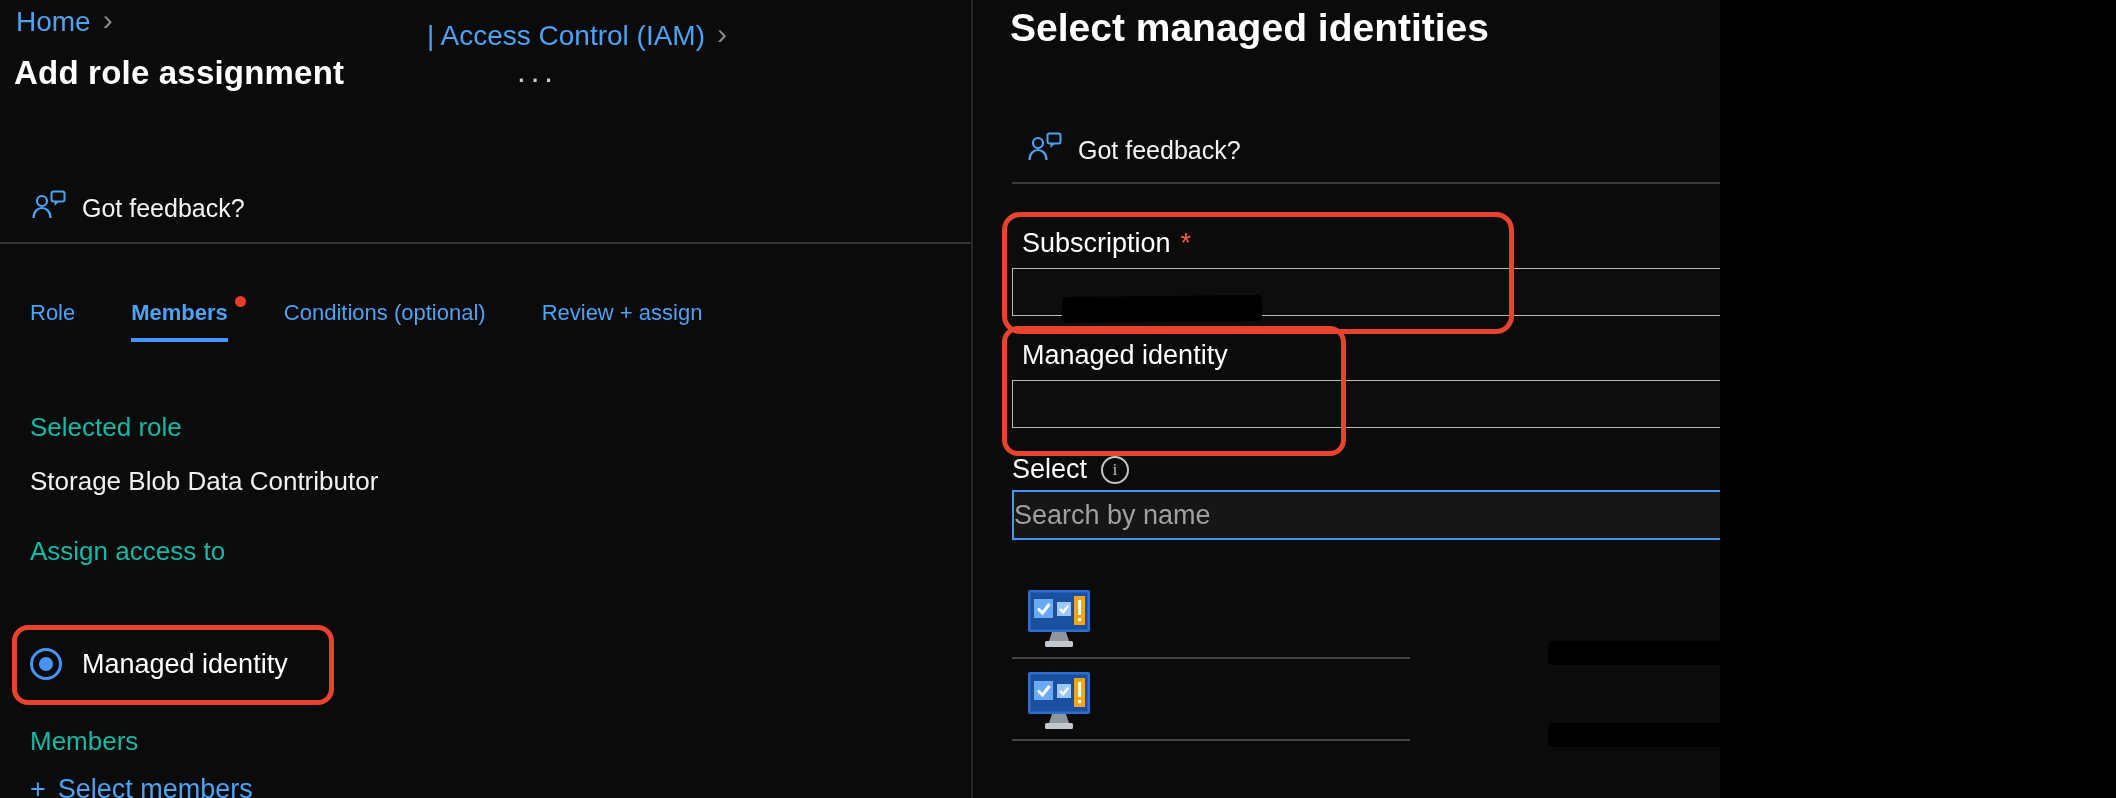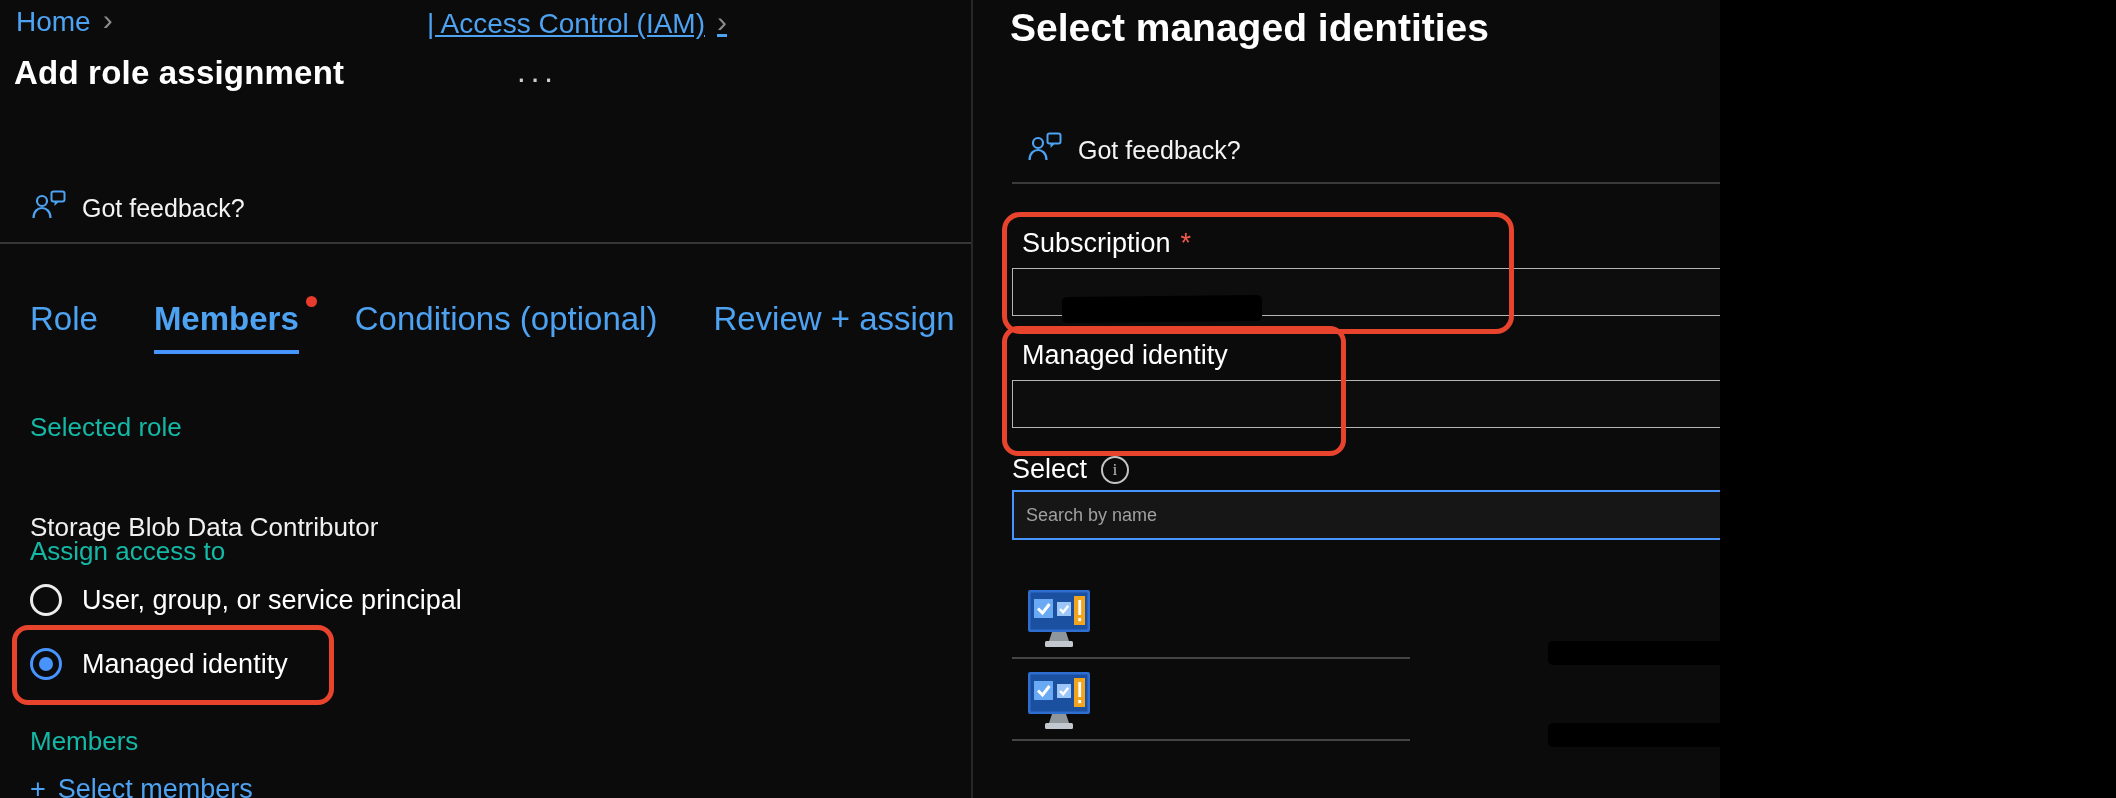--- a/index.html
+++ b/index.html
@@ -14,21 +14,21 @@
 
   .page-title{font-size:33px;font-weight:700;letter-spacing:.2px;color:#ffffff;}
   .dots{font-size:32px;color:#cfcfcf;letter-spacing:3px;}
 
   .feedback{display:flex;align-items:center;gap:16px;font-size:25px;color:#f3f3f3;cursor:pointer;}
 
   .hr{background:#363636;height:2px;}
   .vline{background:#272727;width:2px;}
 
   
-  .tabs{display:flex;gap:56px;font-size:33px;color:#4da2f2;}
+  .tabs{display:flex;gap:56px;font-size:22px;color:#4da2f2;}
   .tab{position:relative;padding-bottom:16px;cursor:pointer;}
   .tab.active{font-weight:700;}
   .tab.active::after{content:"";position:absolute;left:0;right:0;bottom:0;height:4px;background:#4894fe;}
   .tab .dot{position:absolute;top:-4px;right:-18px;width:11px;height:11px;border-radius:50%;background:#e83b2b;}
 
   .h-bold{font-size:26px;font-weight:400;color:#14b8a6;}
   .body-text{font-size:26px;color:#f0f0f0;}
 
   
   .radio-row{display:flex;align-items:center;gap:20px;cursor:pointer;}
@@ -51,37 +51,37 @@
 
   .combo{box-sizing:border-box;border:1.5px solid #b5b5b5;background:#0d0d0d;display:flex;
          align-items:center;justify-content:flex-end;padding-right:18px;cursor:pointer;}
 
   .select-row{display:flex;align-items:center;gap:14px;font-size:27px;color:#fff;}
   .info-icon{width:24px;height:24px;border:2px solid #c3c3c3;border-radius:50%;color:#c3c3c3;
              font-size:16px;display:flex;align-items:center;justify-content:center;
              font-family:"Liberation Serif",serif;cursor:pointer;}
 
   .search{box-sizing:border-box;border:2.5px solid #4894fe;background:#161616;color:#e6e6e6;
-          font-size:18px;padding:0 12px;outline:none;font-family:"Liberation Sans",sans-serif;}
+          font-size:27px;padding:0 0;outline:none;font-family:"Liberation Sans",sans-serif;}
   .search::placeholder{color:#a0a0a0;}
 
   .redact{background:#000;border-radius:5px;z-index:4;}
   .row-line{background:#454545;height:2px;}
   .id-row{cursor:pointer;}
 </style>
 </head>
 <body>
 
 <div class="app">
 
   <div class="abs bc" style="left:16px;top:6px;">
     <span class="link">Home</span>
     <span class="bc-chev">›</span>
   </div>
-  <div class="abs bc" style="left:427px;top:8px;text-decoration:underline;">
+  <div class="abs bc" style="left:427px;top:20px;">
     <span class="link">| Access Control (IAM)</span>
     <span class="bc-chev">›</span>
   </div>
 
   <div class="abs page-title" style="left:14px;top:54px;">Add role assignment</div>
   <div class="abs dots" style="left:516px;top:60px;">···</div>
 
   <div class="abs feedback" style="left:32px;top:190px;">
     <span>
       <svg width="34" height="30" viewBox="0 0 34 30" fill="none">
@@ -106,28 +106,24 @@
     </div>
     <div class="tab">
       <span>Conditions (optional)</span>
     </div>
     <div class="tab">
       <span>Review + assign</span>
     </div>
   </div>
 
   <div class="abs h-bold" style="left:30px;top:412px;">Selected role</div>
-  <div class="abs body-text" style="left:30px;top:466px;margin-top:46px;">Storage Blob Data Contributor</div>
+  <div class="abs body-text" style="left:30px;top:466px;">Storage Blob Data Contributor</div>
 
   <div class="abs h-bold" style="left:30px;top:536px;">Assign access to</div>
 
-  <div class="abs radio-row" style="left:30px;top:584px;">
-    <span class="radio"></span>
-    <span class="radio-label">User, group, or service principal</span>
-  </div>
 
   <div class="abs radio-row" style="left:30px;top:648px;">
     <span class="radio selected"></span>
     <span class="radio-label">Managed identity</span>
   </div>
   <div class="abs ann" style="left:12px;top:625px;width:312px;height:70px;"></div>
 
   <div class="abs h-bold" style="left:30px;top:726px;">Members</div>
 
   <div class="abs plus-link" style="left:30px;top:774px;">

